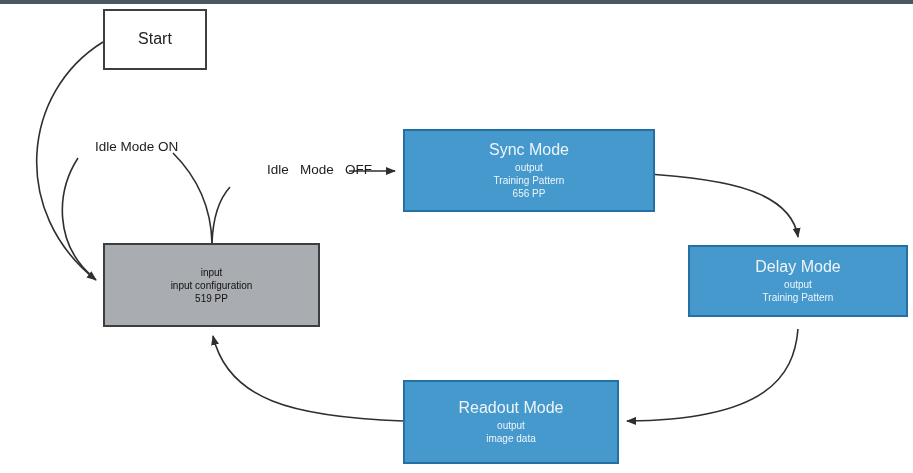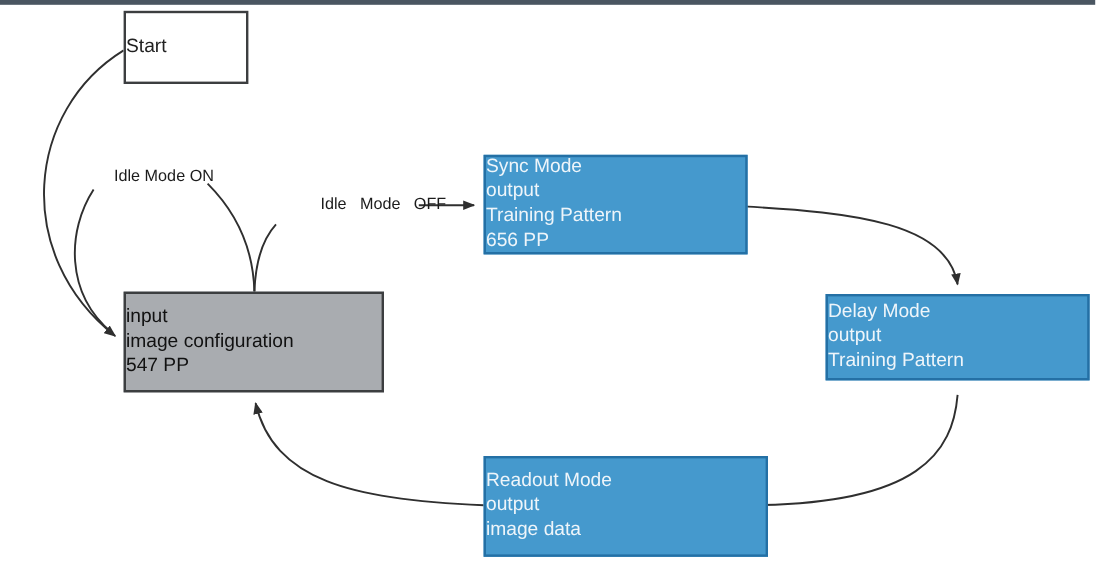--- a/index.html
+++ b/index.html
@@ -34,21 +34,21 @@
     stroke-width: 1.6;
   }
   .arrowhead-shape {
     fill: var(--c-edge, #2f2f2f);
   }
   .node {
     position: absolute;
     box-sizing: border-box;
     display: flex;
     flex-direction: column;
-    align-items: flex-start;
+    align-items: center;
     justify-content: center;
     text-align: center;
   }
   .node-start {
     left: 103px; top: 9px;
     width: 104px; height: 61px;
     background: var(--c-start-fill, #ffffff);
     border: 2px solid var(--c-start-border, #3c3e40);
     color: #222222;
     font-size: 15px;
@@ -58,30 +58,30 @@
     width: 217px; height: 84px;
     background: var(--c-gray, #a9acb0);
     border: 2px solid var(--c-gray-border, #3c3e40);
     color: var(--c-gray-text, #111111);
   }
   .node-blue {
     background: var(--c-blue, #4599cd);
     border: 2px solid var(--c-blue-border, #2470a5);
     color: var(--c-blue-text, #eef5fa);
   }
-  .node-sync    { left: 403px; top: 129px; width: 220px; height: 83px; }
+  .node-sync    { left: 403px; top: 129px; width: 252px; height: 83px; }
   .node-delay   { left: 688px; top: 245px; width: 220px; height: 72px; }
-  .node-readout { left: 403px; top: 380px; width: 237px; height: 84px; }
+  .node-readout { left: 403px; top: 380px; width: 216px; height: 84px; }
   .node .title {
     font-size: 16px;
     line-height: 1.15;
     margin-bottom: 1px;
   }
   .node .line {
-    font-size: 16px;
+    font-size: 10px;
     line-height: 1.3;
   }
   .edge-label {
     position: absolute;
     font-size: 13.5px;
     color: #1c1c1c;
     white-space: nowrap;
   }
   .label-idle-on  { left: 77px;  top: 139px; margin-left: 18px; }
   .label-idle-off { left: 221px; top: 162px; word-spacing: 0.55em; margin-left: 46px; }
@@ -108,22 +108,22 @@
     <path class="connector" d="M 798,329 C 794,377 766,420 627,421" marker-end="url(#arrow)"></path>
     <path class="connector" d="M 403,421 C 293,417 228,400 213,336" marker-end="url(#arrow)"></path>
   </svg>
 
   <div class="node node-start">
     <div class="title">Start</div>
   </div>
 
   <div class="node node-gray">
     <div class="line">input</div>
-    <div class="line">image configuration</div>
-    <div class="line">547 PP</div>
+    <div class="line">input configuration</div>
+    <div class="line">519 PP</div>
   </div>
 
   <div class="node node-blue node-sync">
     <div class="title">Sync Mode</div>
     <div class="line">output</div>
     <div class="line">Training Pattern</div>
     <div class="line">656 PP</div>
   </div>
 
   <div class="node node-blue node-delay">

